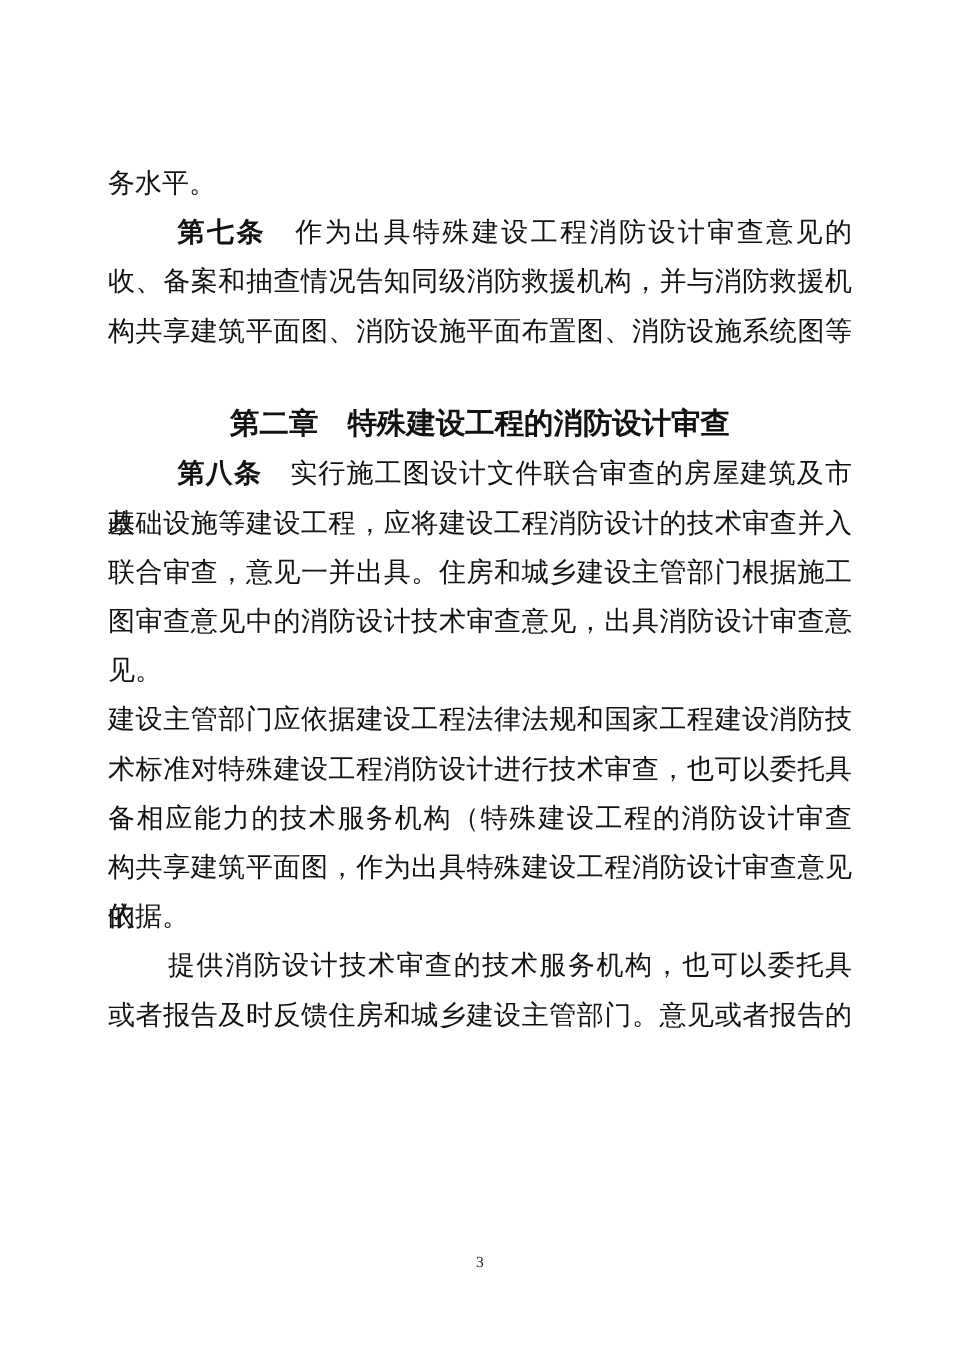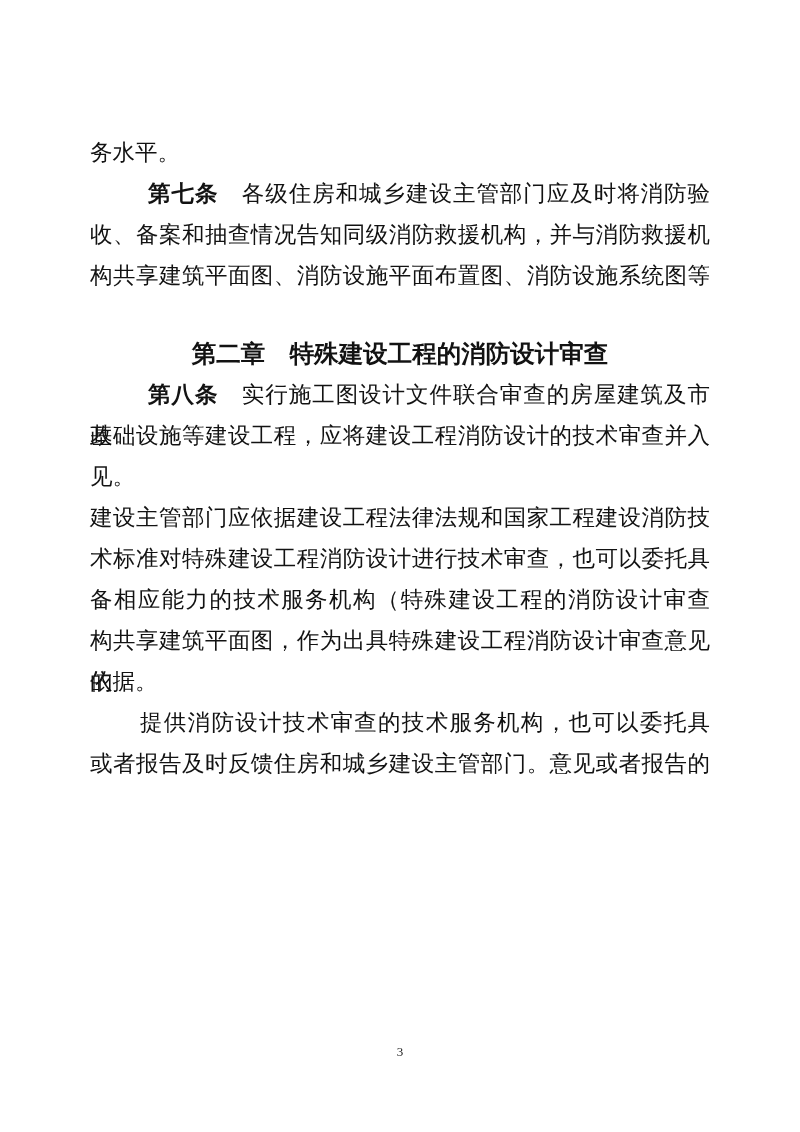--- a/index.html
+++ b/index.html
@@ -69,26 +69,28 @@
     font-family: "Liberation Serif", serif;
     color: #222222;
   }
 </style>
 </head>
 <body>
 
 <div class="page">
   <div class="content" id="content">
       <div class="line para-end">务水平。</div>
-      <div class="line para-start has-prefix"><span class="bold">第七条</span><span>　各级住房和城乡建设主管部门应及时将消防验</span></div>
+      <div class="line para-start has-prefix"><span class="bold">第七条</span><span>　作为出具特殊建设工程消防设计审查意见的</span></div>
       <div class="line full">收、备案和抽查情况告知同级消防救援机构，并与消防救援机</div>
       <div class="line full">构共享建筑平面图、消防设施平面布置图、消防设施系统图等</div>
       <div class="line heading">第二章　特殊建设工程的消防设计审查</div>
       <div class="line para-start has-prefix"><span class="bold">第八条</span><span>　实行施工图设计文件联合审查的房屋建筑及市政</span></div>
       <div class="line full">基础设施等建设工程，应将建设工程消防设计的技术审查并入</div>
+      <div class="line full">联合审查，意见一并出具。住房和城乡建设主管部门根据施工</div>
+      <div class="line full">图审查意见中的消防设计技术审查意见，出具消防设计审查意</div>
       <div class="line para-end">见。</div>
       <div class="line full">建设主管部门应依据建设工程法律法规和国家工程建设消防技</div>
       <div class="line full">术标准对特殊建设工程消防设计进行技术审查，也可以委托具</div>
       <div class="line full">备相应能力的技术服务机构（特殊建设工程的消防设计审查</div>
       <div class="line full">构共享建筑平面图，作为出具特殊建设工程消防设计审查意见的</div>
       <div class="line para-end">依据。</div>
       <div class="line para-start">提供消防设计技术审查的技术服务机构，也可以委托具</div>
       <div class="line full">或者报告及时反馈住房和城乡建设主管部门。意见或者报告的</div>
     </div>
   <div class="page-number">3</div>

